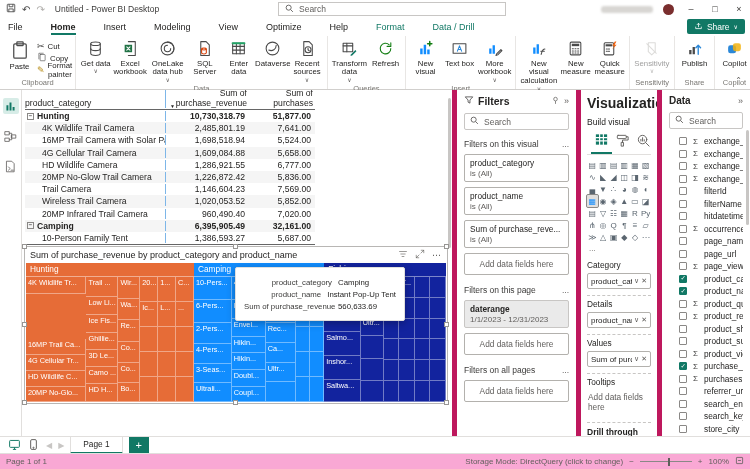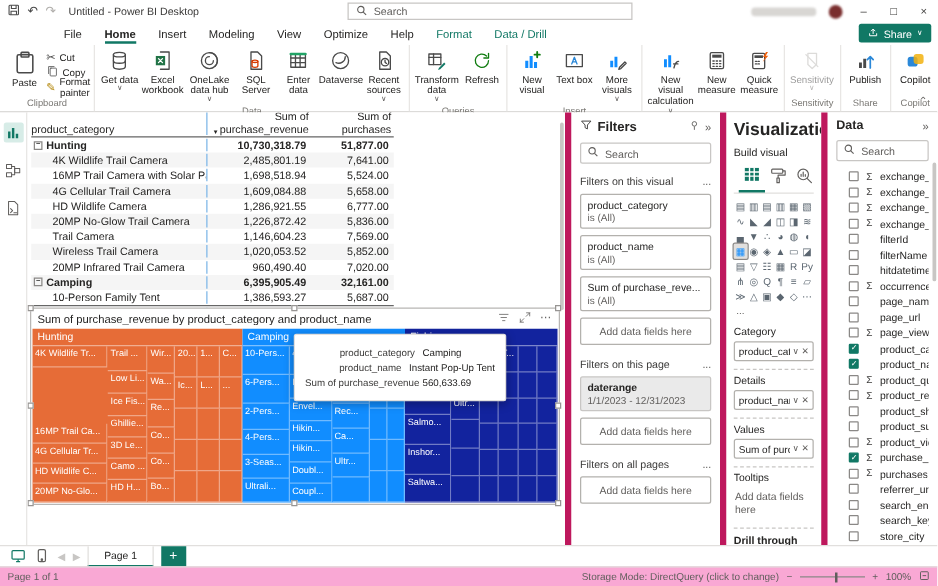--- a/index.html
+++ b/index.html
@@ -14,21 +14,21 @@
   .tb-glyph.dim { color:#b0aeab; }
   .tb-title { font-size:8.5px; color:#3b3a39; margin-left:4px; }
   .tb-search { position:absolute; left:278px; top:2px; width:228px; height:14px; border:1px solid #c8c6c4; background:#fff; display:flex; align-items:center; gap:5px; padding-left:6px; color:#605e5c; font-size:8.5px; }
   .tb-right { position:absolute; right:4px; top:0; height:18px; display:flex; align-items:center; gap:10px; }
   .blur-name { width:52px; height:7px; background:#d8d6d3; border-radius:3px; filter:blur(1px); }
   .avatar { width:11px; height:11px; border-radius:50%; background:#7a2e2e; filter:blur(0.7px); }
   .winbtn { font-size:9px; color:#3b3a39; width:14px; text-align:center; }
 
   
   .menubar { position:absolute; left:0; top:18px; right:0; height:18px; display:flex; align-items:center; background:#fff; }
-  #menu-tabs { display:flex; align-items:center; padding-left:10px; gap:2px;margin-left:33px; }
+  #menu-tabs { display:flex; align-items:center; padding-left:0; gap:12px; }
   .mtab { padding:2px 8px 3px; font-size:9px; color:#252423; position:relative; cursor:default; }
   .mtab.active { font-weight:bold; }
   .mtab.active:after { content:""; position:absolute; left:8px; right:8px; bottom:0; height:2px; background:#117865; }
   .mtab.green { color:#117865; }
   .share-btn { position:absolute; right:5px; top:1px; height:15px; background:#117865; color:#fff; border:none; border-radius:2px; font-size:8.5px; display:flex; align-items:center; gap:4px; padding:0 7px; font-family:inherit; }
 
   
   .ribbon { position:absolute; left:0; top:36px; right:0; height:54px; background:#fff; border-bottom:1px solid #d1cfcd; display:flex; }
   .rib-group { display:flex; flex-direction:column; border-right:1px solid #e8e6e4; padding:2px 3px 0; }
   .rib-buttons { flex:1; display:flex; align-items:flex-start; gap:1px; }
@@ -319,21 +319,21 @@
                 <rect x="2" y="3.5" width="12" height="9"></rect>
                 <path d="M6 10.5l2-5 2 5M6.7 9h2.6" stroke="#2b88d8"></path>
               </svg></span>
             <div>Text box</div>
           </button>
           <button class="rbtn">
             <span><svg width="17" height="17" viewBox="0 0 16 16" fill="none" stroke="#4a4a4a" stroke-width="1" stroke-linecap="round" stroke-linejoin="round">
                 <path d="M3 13V8h2.2v5zM6.2 13V5h2.2v8z" fill="#118DFF" stroke="none"></path>
                 <path d="M10 13l4-4 1 1-4 4-1.6.6z"></path>
               </svg></span>
-            <div>More visuals</div>
+            <div>More workbook</div>
             <span class="caret">∨</span>
           </button>
         </div>
         <div class="rib-glabel">Insert</div>
       </div>
       <div class="rib-group">
         <div class="rib-buttons">
           <button class="rbtn">
             <span><svg width="17" height="17" viewBox="0 0 16 16" fill="none" stroke="#4a4a4a" stroke-width="1" stroke-linecap="round" stroke-linejoin="round">
                 <path d="M3 13V7h2.2v6zM6.2 13V4h2.2v9z" fill="#118DFF" stroke="none"></path>

